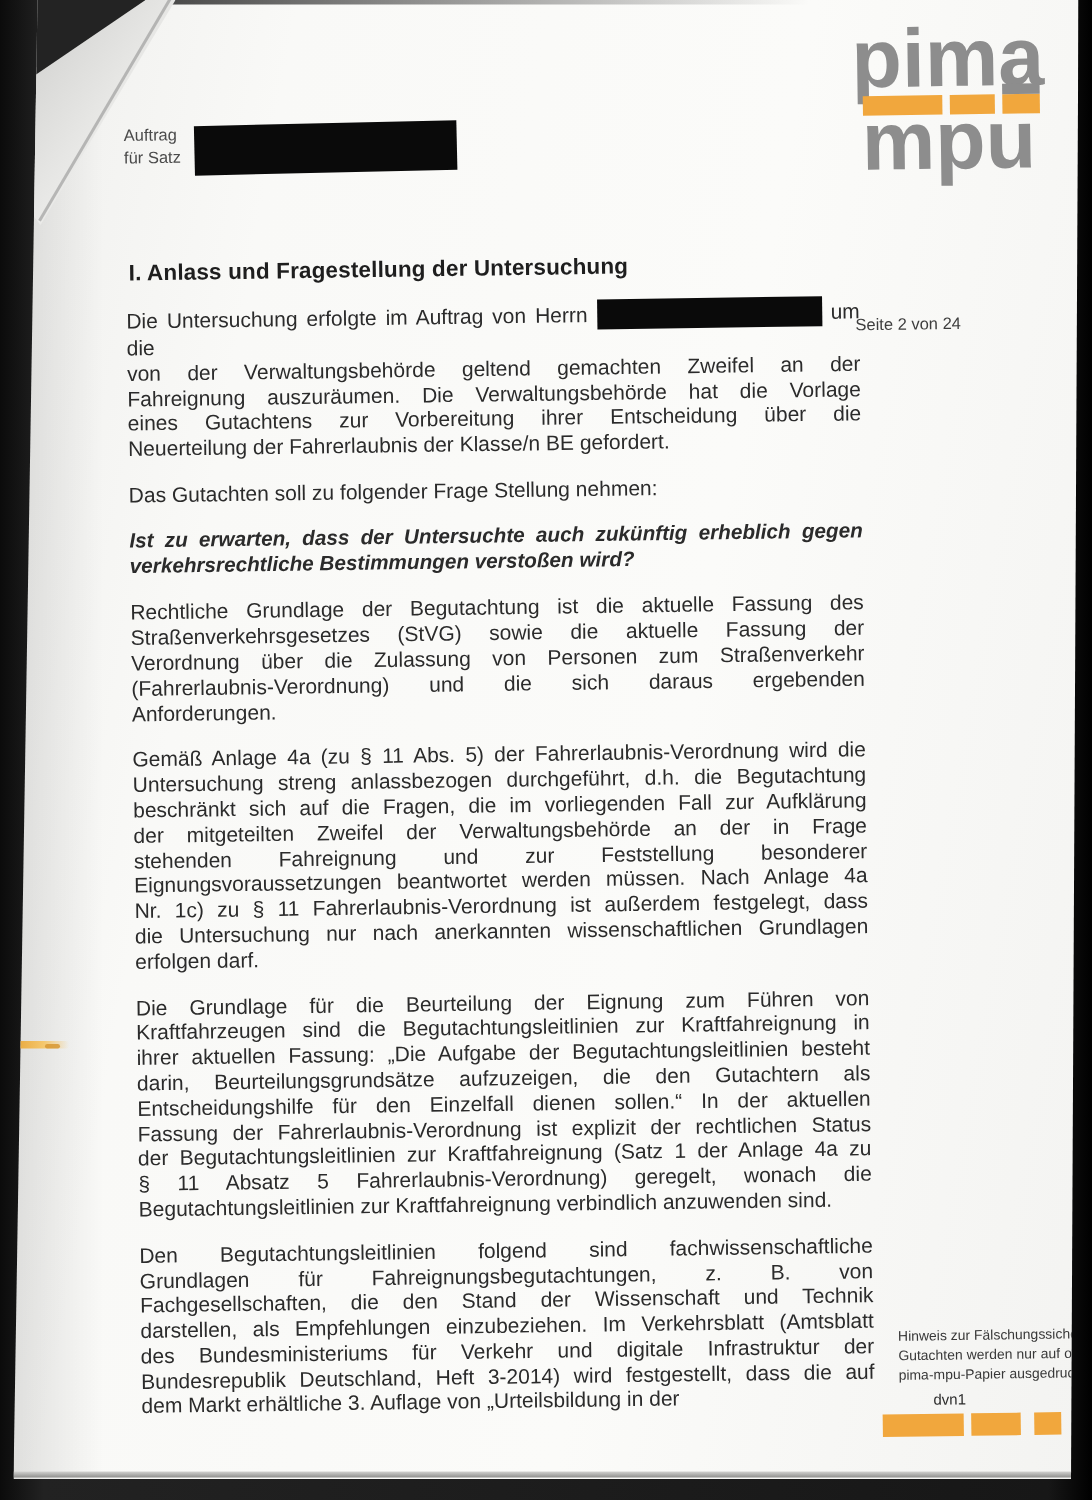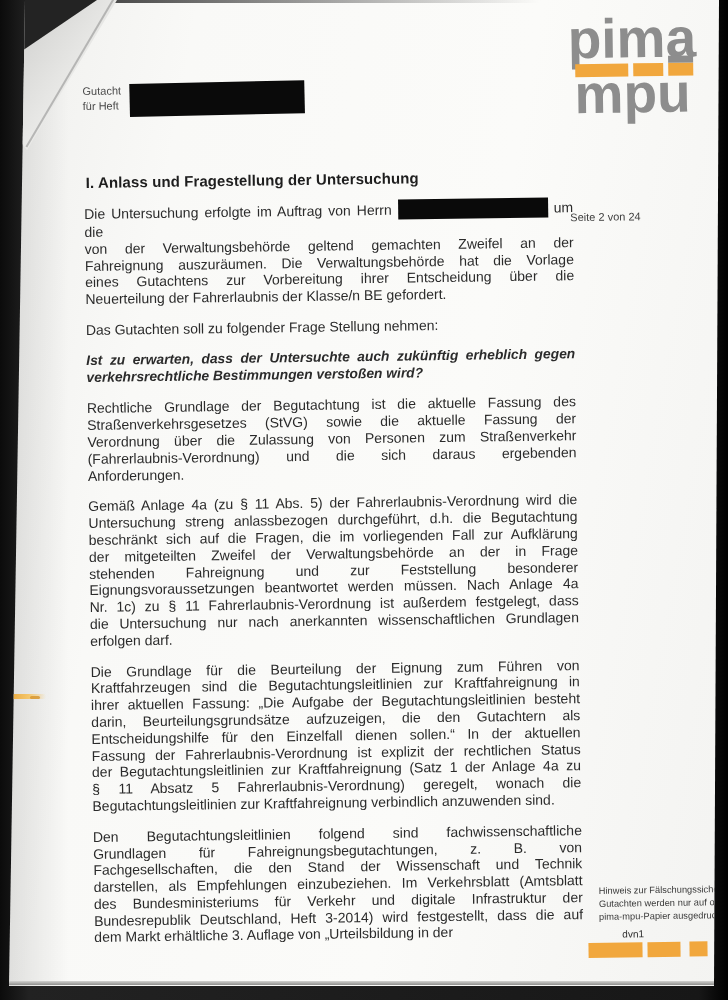--- a/index.html
+++ b/index.html
@@ -113,22 +113,22 @@
 <div class="page">
   <div class="page-shade"></div>
   <div class="top-streak"></div>
   <div class="bottom-edge"></div>
   <div class="edge-mark"></div>
   <div class="edge-mark2"></div>
 
   <div class="content">
 
     <div class="doc-header">
-      <div>Gutacht</div>
-      <div>für Heft</div>
+      <div>Auftrag</div>
+      <div>für Satz</div>
     </div>
     <div class="header-redact"></div>
 
     <div class="logo">
       <div class="logo-word logo-top">pima</div>
       <div class="logo-bars">
         <div class="lbar lbar1"></div>
         <div class="lbar lbar2"></div>
         <div class="lbar lbar3"></div>
       </div>

